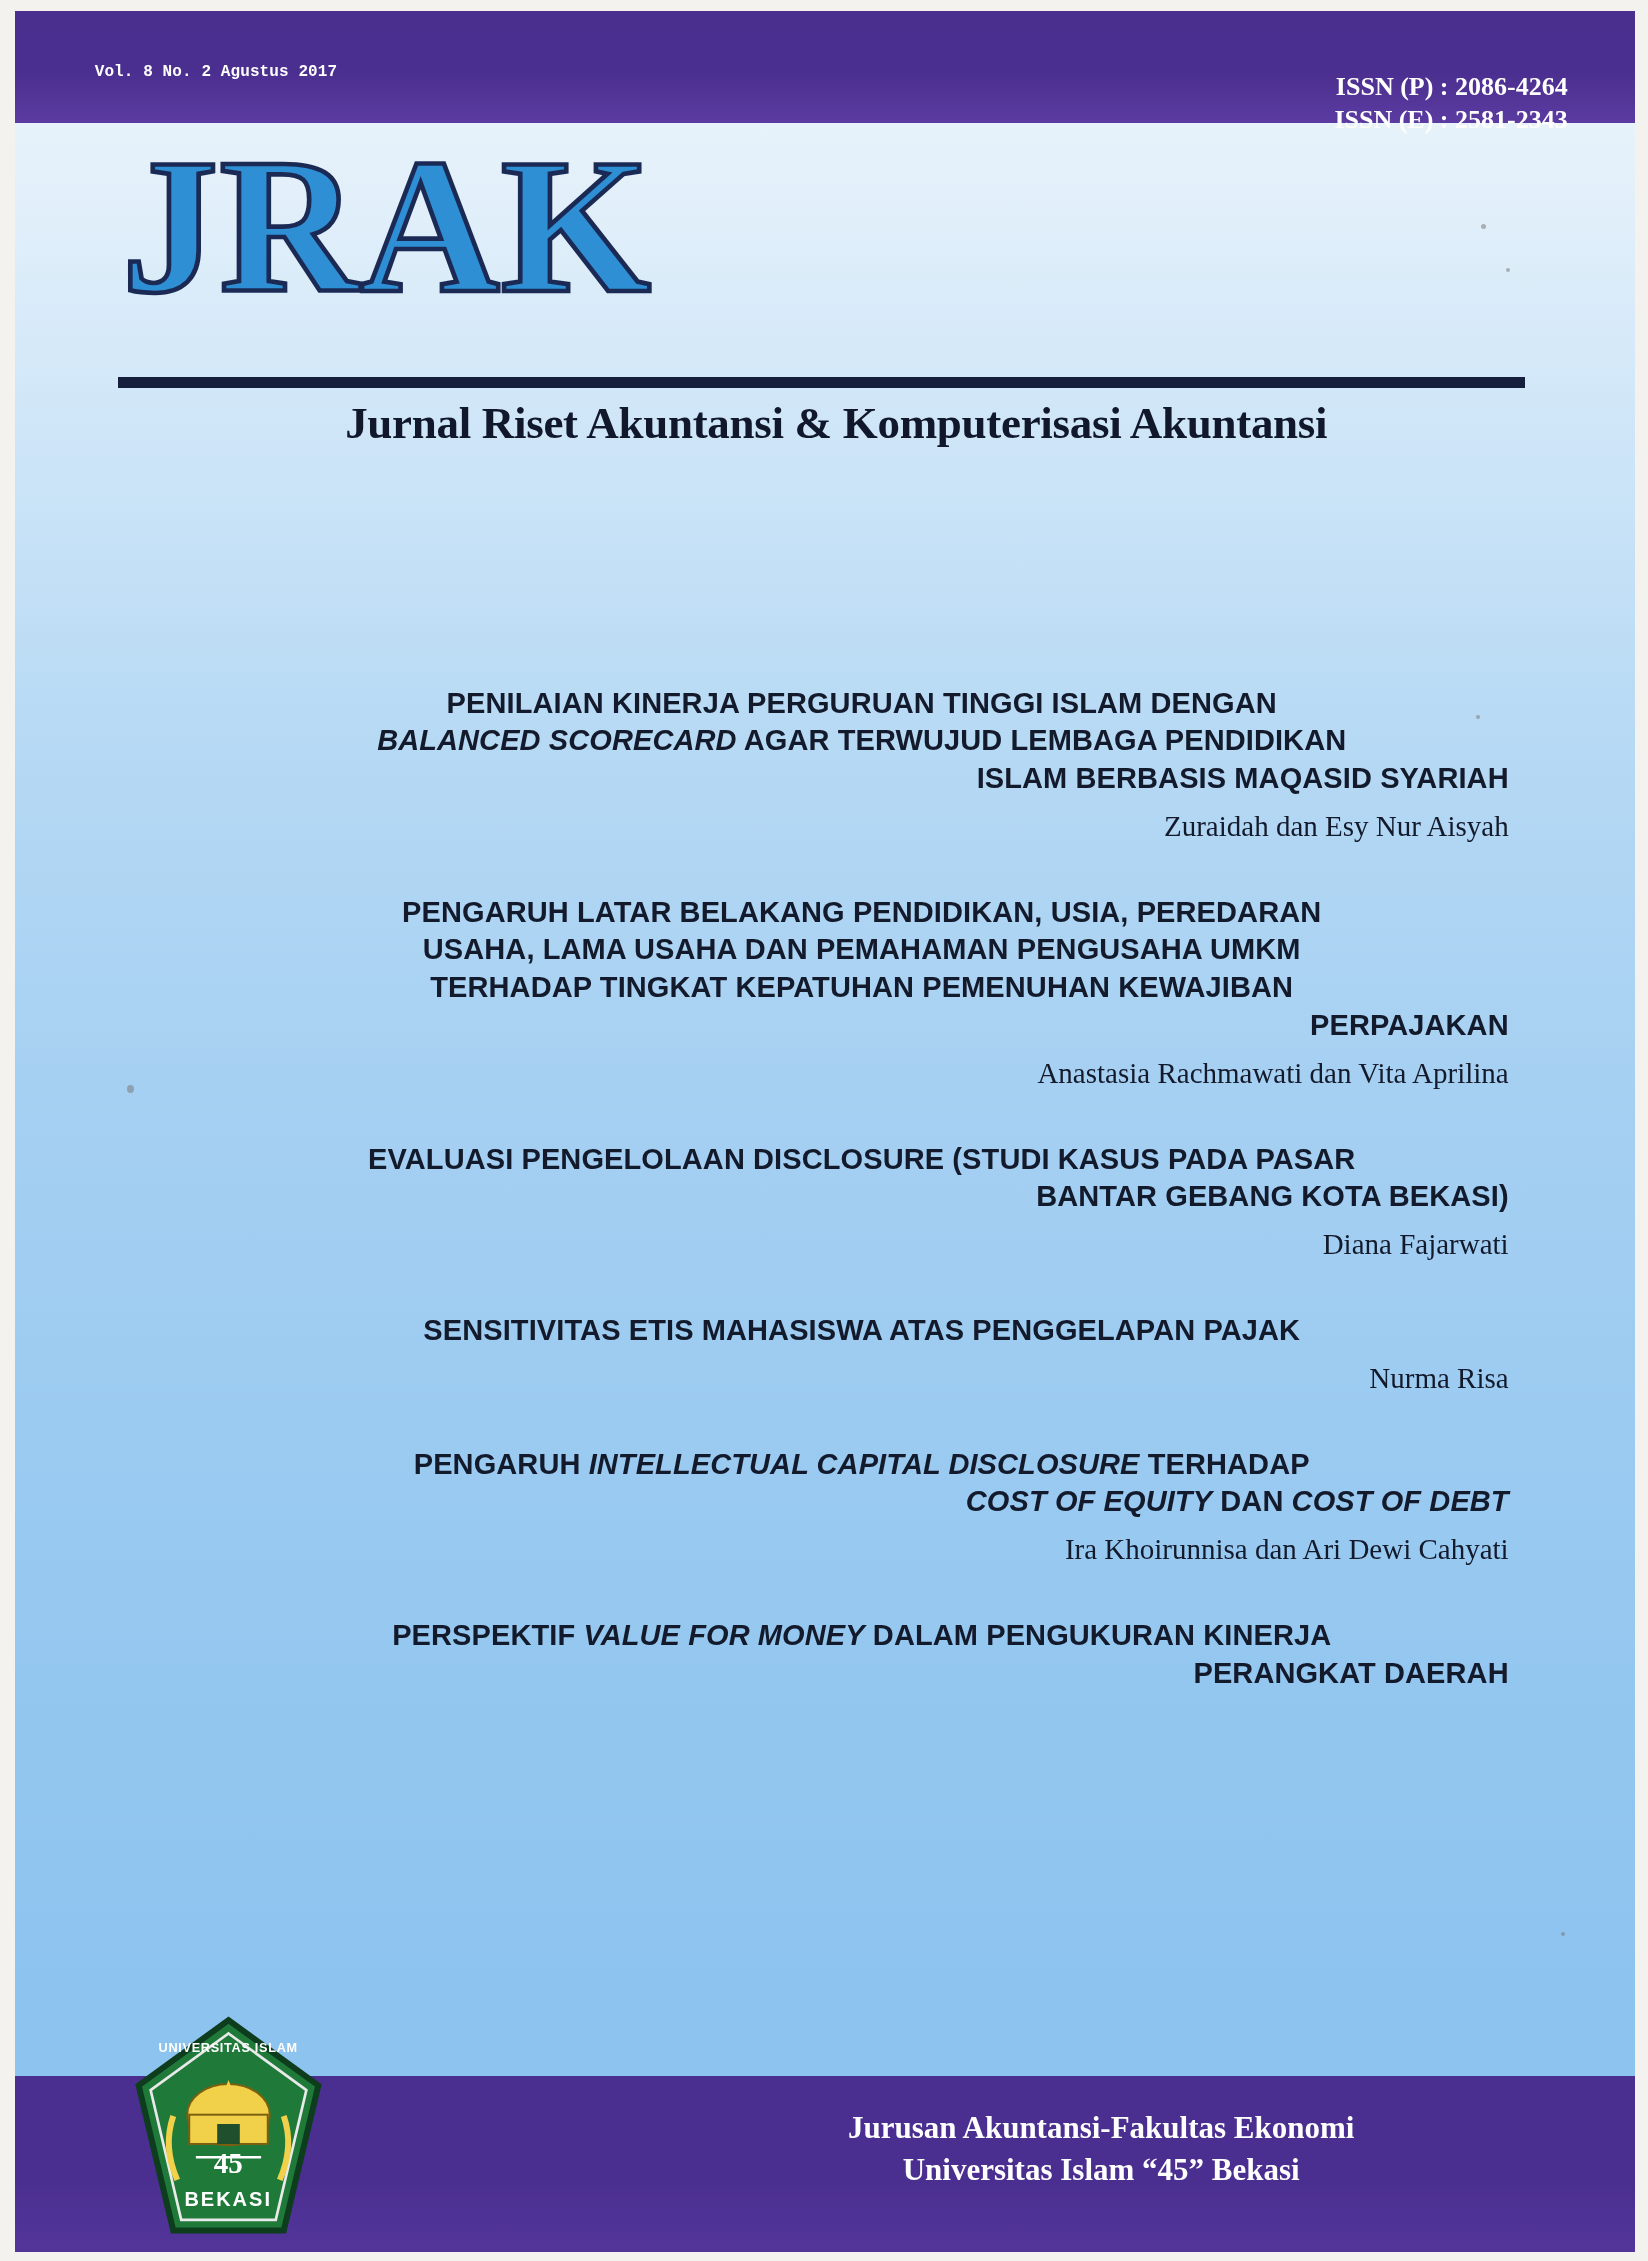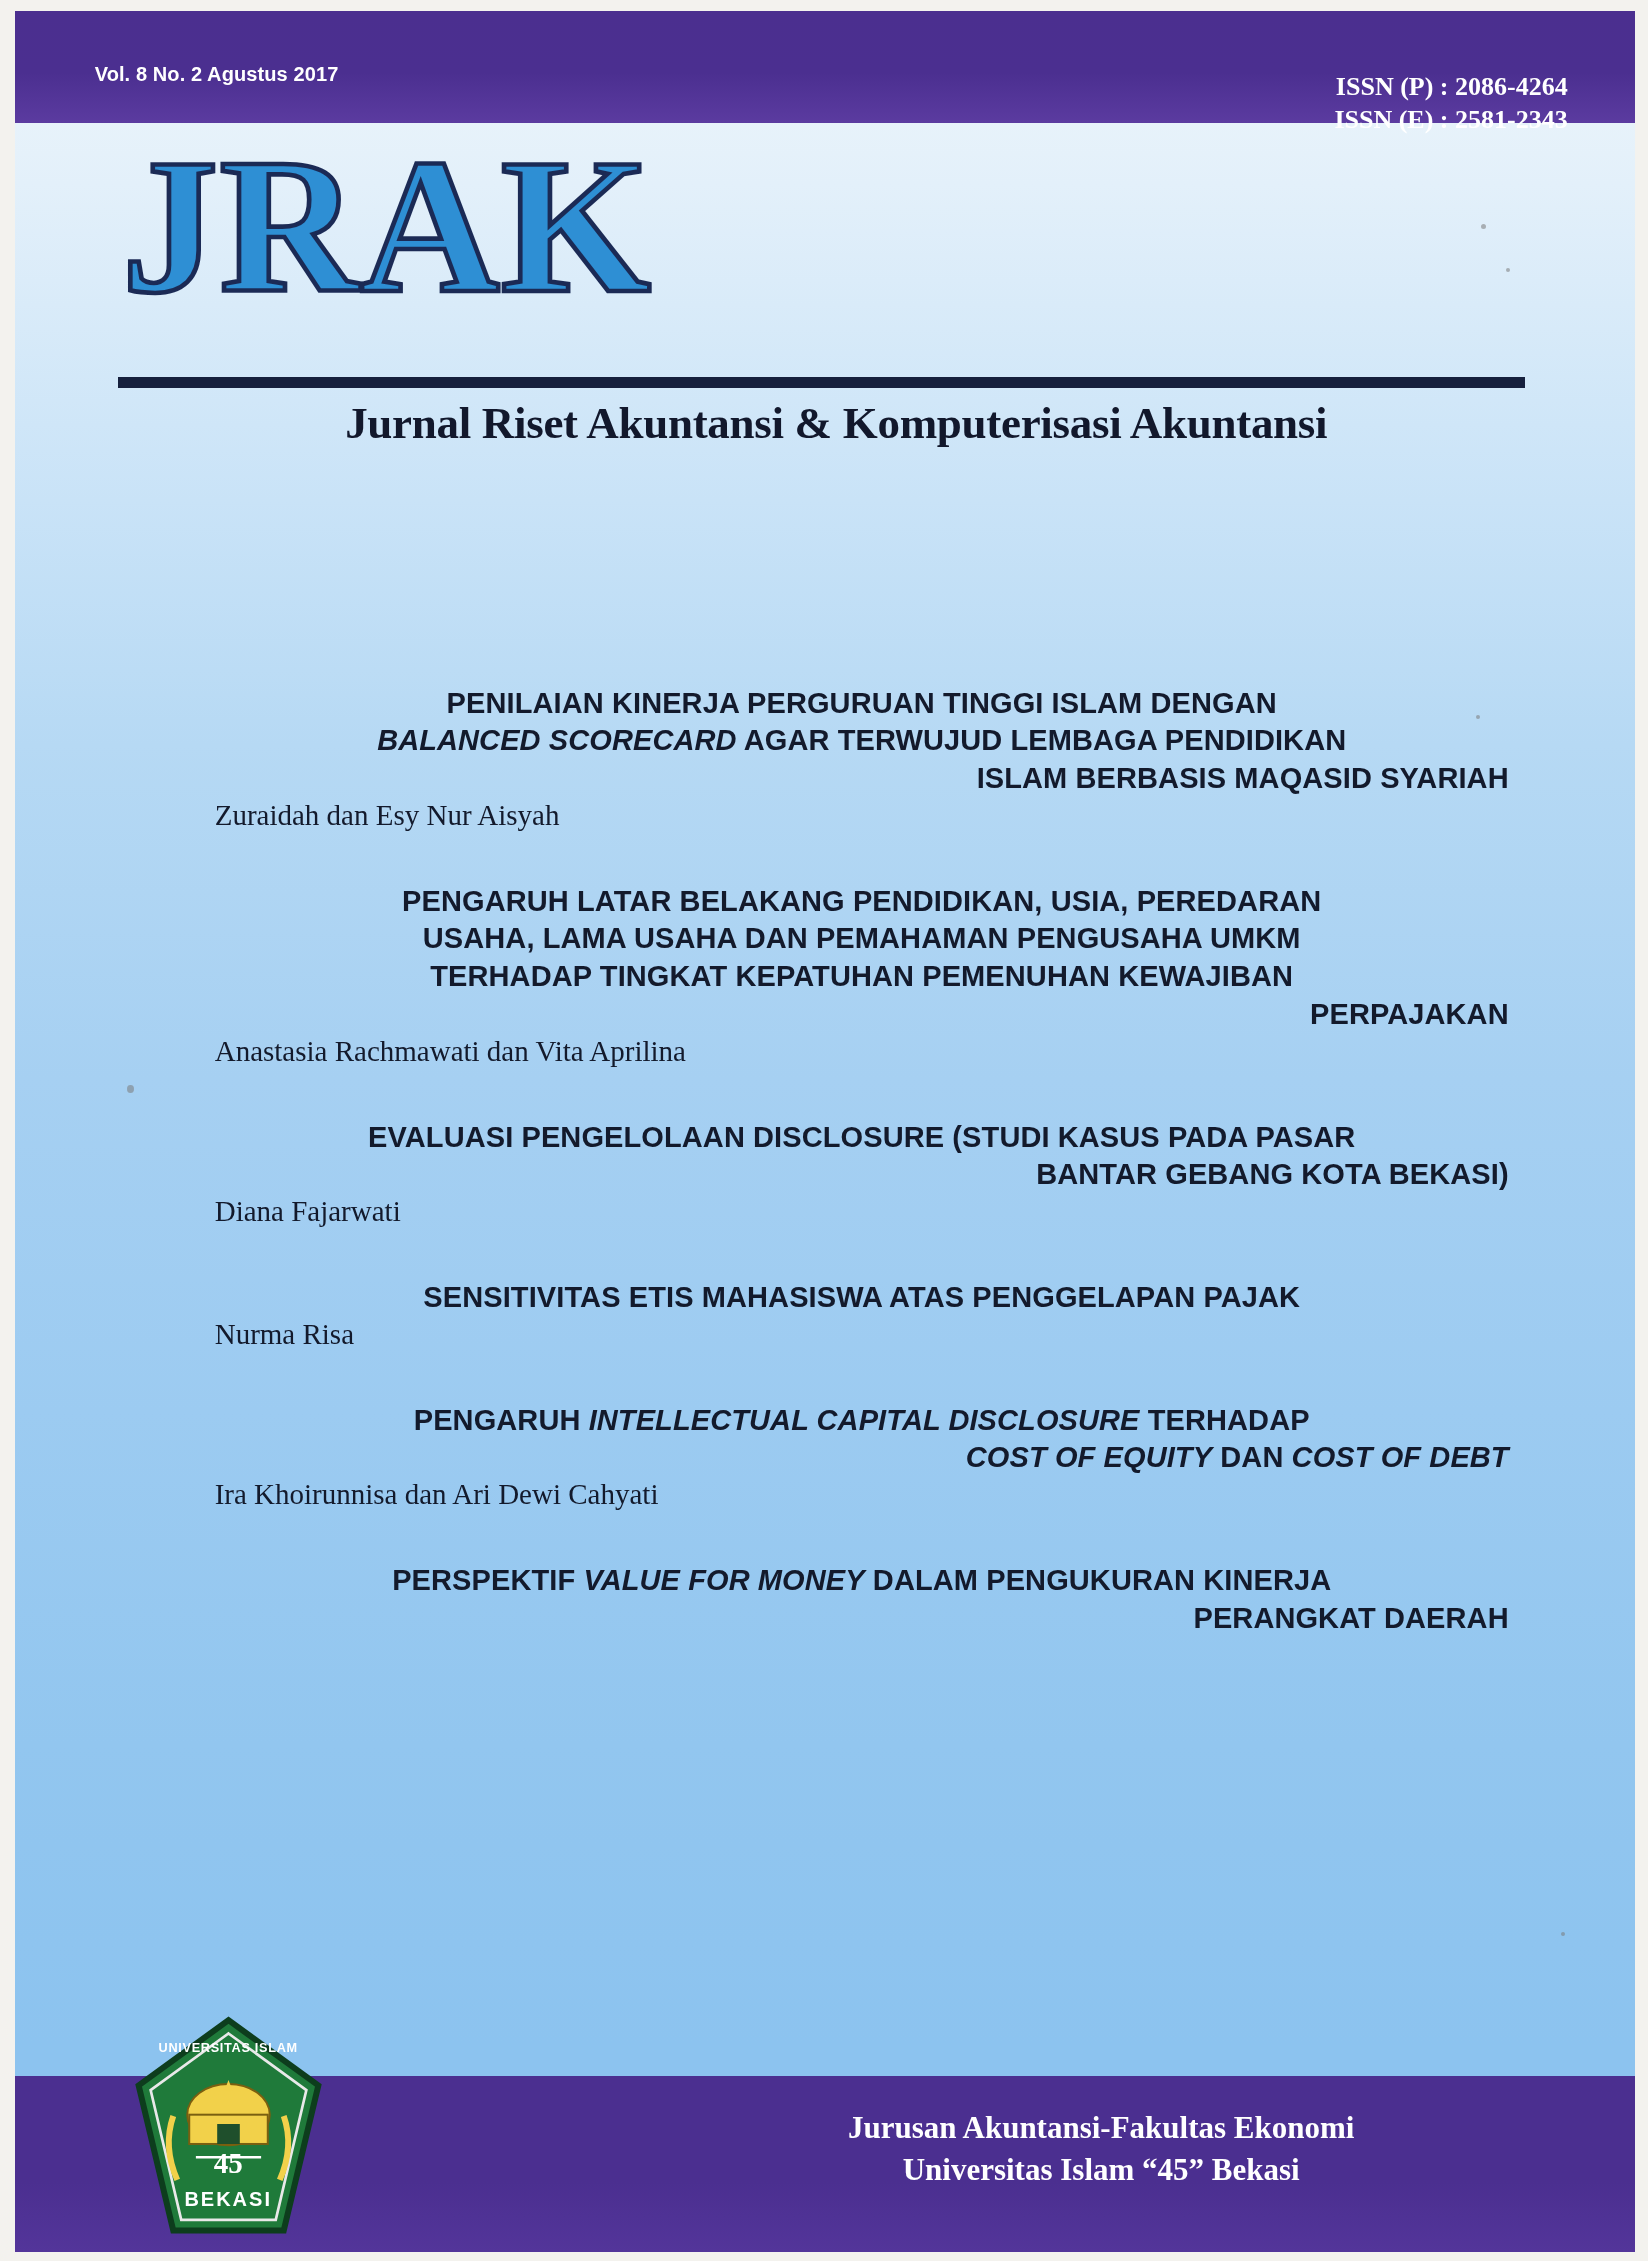--- a/index.html
+++ b/index.html
@@ -56,23 +56,23 @@
     top: 0;
     width: 100%;
     height: 112px;
     background: linear-gradient(180deg, #4b2f8f 0%, #4b2f90 55%, #5b3ba0 100%);
   }
   .vol-label {
     position: absolute;
     left: 80px;
     top: 52px;
     color: #ffffff;
-    font-size: 20px;
-    font-weight: bold;
-    font-family: Liberation Sans, sans-serif;
+    font-size: 16px;
+    font-weight: bold;
+    font-family: Liberation Mono, monospace;
     letter-spacing: 0.1px;
     text-align: right;
   }
   .issn-block {
     position: absolute;
     right: 67px;
     top: 25px;
     text-align: right;
     color: #ffffff;
     font-family: "Liberation Serif", serif;
@@ -144,22 +144,22 @@
     text-align: center;
     letter-spacing: 0.1px;
   }
   .entry .title .it {
     font-style: italic;
   }
   .entry .title.ta-right {
     text-align: right;
   }
   .entry .authors {
-    margin-top: 1px;
-    text-align: left;
+    margin-top: 12px;
+    text-align: right;
     font-family: "Liberation Serif", serif;
     font-size: 29px;
     color: #131a2c;
   }
 
   
   .bottom-banner {
     position: absolute;
     left: 0;
     bottom: 0;

